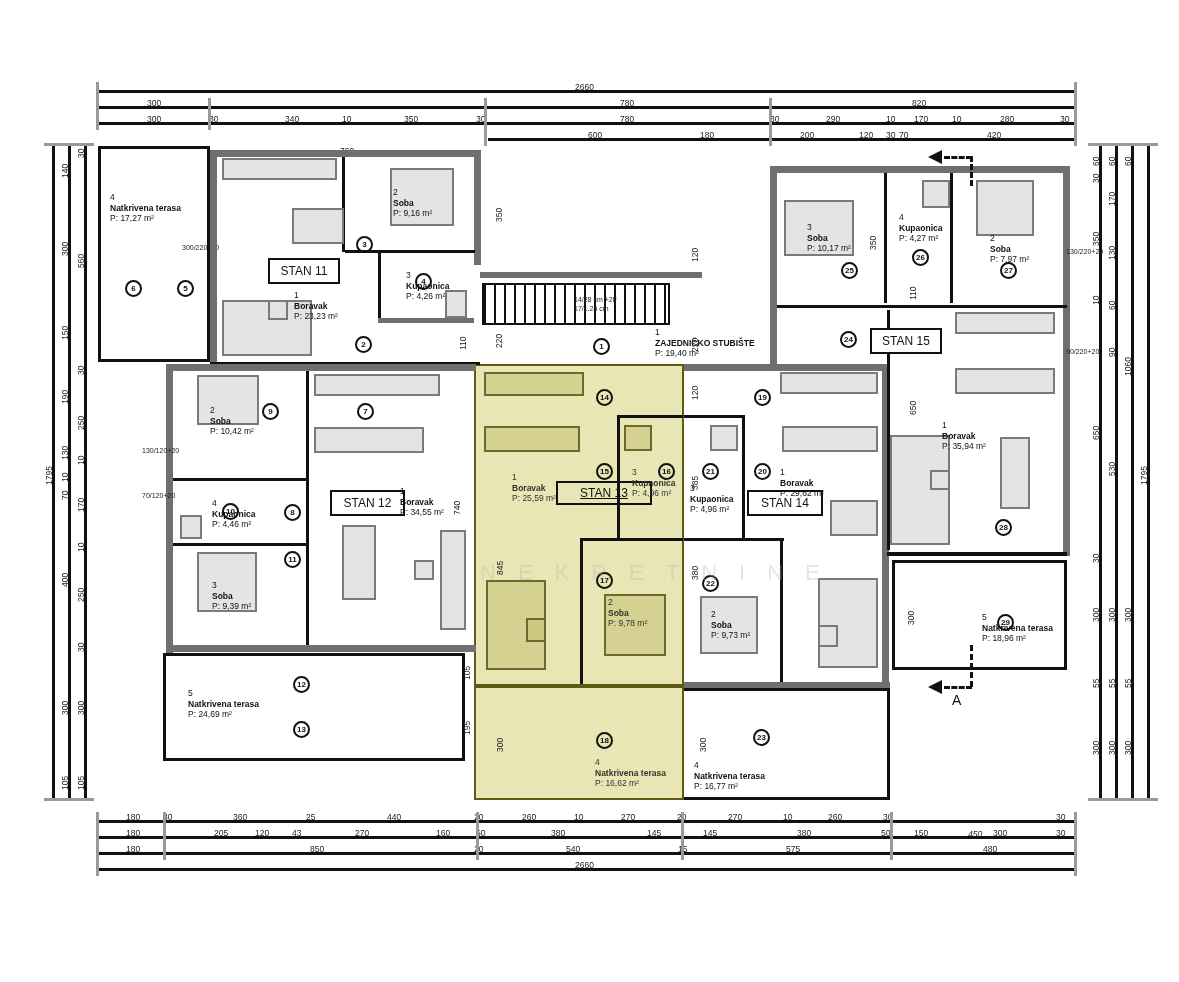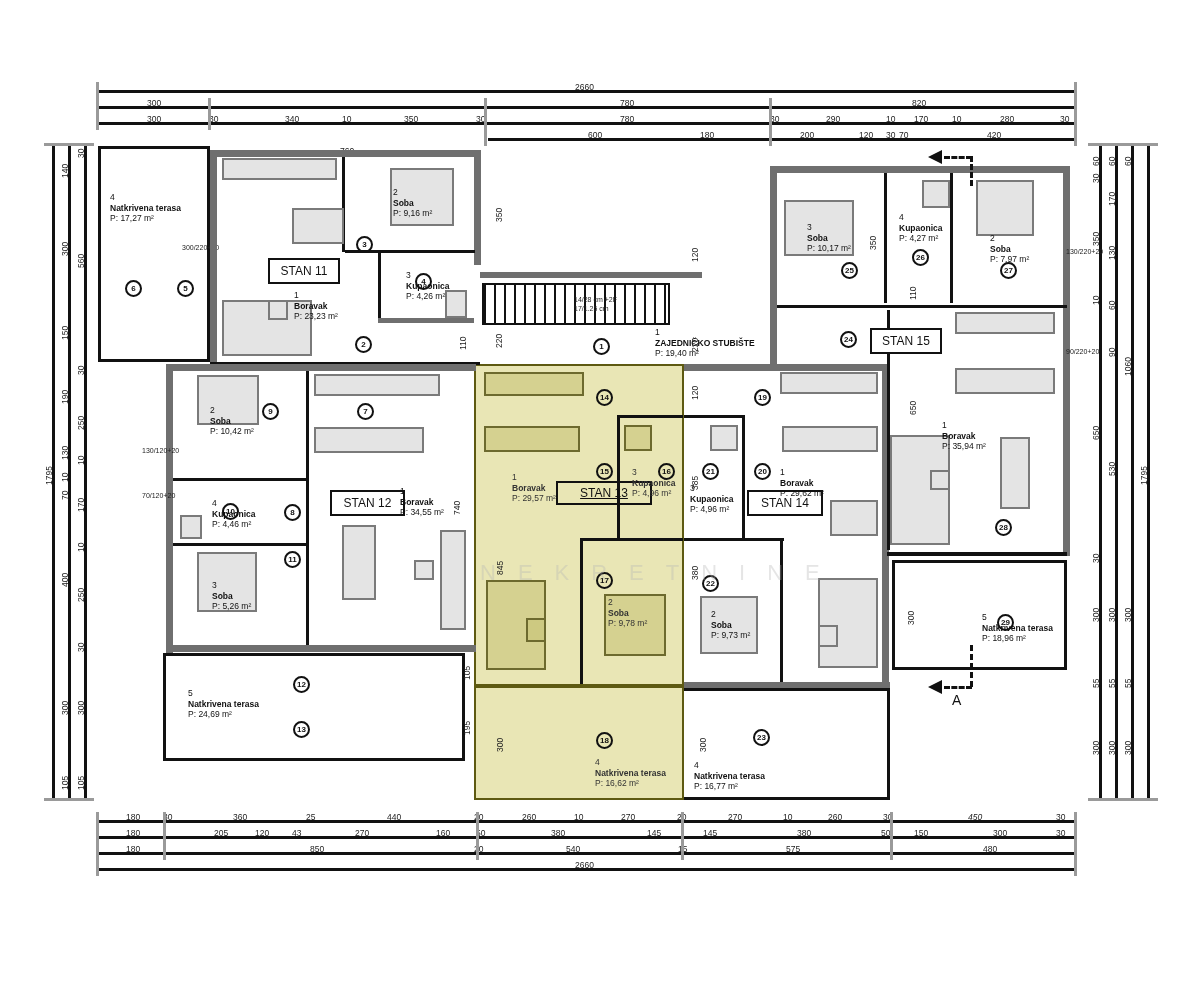--- a/index.html
+++ b/index.html
@@ -77,21 +77,21 @@
   <div class="dtext" style="left:387px;top:812px;">440</div>
   <div class="dtext" style="left:474px;top:812px;">20</div>
   <div class="dtext" style="left:522px;top:812px;">260</div>
   <div class="dtext" style="left:574px;top:812px;">10</div>
   <div class="dtext" style="left:621px;top:812px;">270</div>
   <div class="dtext" style="left:677px;top:812px;">20</div>
   <div class="dtext" style="left:728px;top:812px;">270</div>
   <div class="dtext" style="left:783px;top:812px;">10</div>
   <div class="dtext" style="left:828px;top:812px;">260</div>
   <div class="dtext" style="left:883px;top:812px;">30</div>
-  <div class="dtext" style="left:968px;top:812px;font-style:italic;">450</div>
+  <div class="dtext" style="left:968px;top:829px;font-style:italic;">450</div>
   <div class="dtext" style="left:1056px;top:812px;">30</div>
 
   <div class="dimline" style="left:98px;top:836px;width:978px;"></div>
   <div class="dtext" style="left:126px;top:828px;">180</div>
   <div class="dtext" style="left:194px;top:828px;margin-left:20px;">205</div>
   <div class="dtext" style="left:255px;top:828px;">120</div>
   <div class="dtext" style="left:292px;top:828px;">43</div>
   <div class="dtext" style="left:355px;top:828px;">270</div>
   <div class="dtext" style="left:436px;top:828px;">160</div>
   <div class="dtext" style="left:476px;top:828px;">50</div>
@@ -279,21 +279,21 @@
     <div>P: 34,55 m²</div>
   </div>
   <div class="label" style="left:210px;top:405px;">
     <div>2</div>
     <div><b>Soba</b></div>
     <div>P: 10,42 m²</div>
   </div>
   <div class="label" style="left:212px;top:580px;">
     <div>3</div>
     <div><b>Soba</b></div>
-    <div>P: 5,26 m²</div>
+    <div>P: 9,39 m²</div>
   </div>
   <div class="label" style="left:212px;top:498px;">
     <div>4</div>
     <div><b>Kupaonica</b></div>
     <div>P: 4,46 m²</div>
   </div>
   <div class="dtext" style="left:142px;top:447px;font-size:7px;">130/120+20</div>
   <div class="dtext" style="left:142px;top:492px;font-size:7px;">70/120+20</div>
   <div class="vtext" style="left:452px;top:515px;">740</div>
   <div class="num" style="left:357px;top:403px;">7</div>
@@ -322,21 +322,21 @@
   <div class="furn" style="left:484px;top:372px;width:100px;height:24px;background:rgba(200,195,120,0.6);border-color:#6d6a2e;"></div>
   <div class="furn" style="left:484px;top:426px;width:96px;height:26px;background:rgba(200,195,120,0.6);border-color:#6d6a2e;"></div>
   <div class="furn" style="left:486px;top:580px;width:60px;height:90px;background:rgba(200,195,120,0.6);border-color:#6d6a2e;"></div>
   <div class="furn" style="left:526px;top:618px;width:20px;height:24px;background:rgba(200,195,120,0.6);border-color:#6d6a2e;"></div>
   <div class="furn" style="left:604px;top:594px;width:62px;height:62px;background:rgba(200,195,120,0.6);border-color:#6d6a2e;"></div>
   <div class="furn" style="left:624px;top:425px;width:28px;height:26px;background:rgba(200,195,120,0.6);border-color:#6d6a2e;"></div>
   <div class="stan" style="left:556px;top:481px;width:96px;height:24px;background:transparent;text-decoration:underline;">STAN 13</div>
   <div class="label" style="left:512px;top:472px;color:#333;">
     <div>1</div>
     <div><b>Boravak</b></div>
-    <div>P: 29,57 m²</div>
+    <div>P: 25,59 m²</div>
   </div>
   <div class="label" style="left:608px;top:597px;color:#333;">
     <div>2</div>
     <div><b>Soba</b></div>
     <div>P: 9,78 m²</div>
   </div>
   <div class="label" style="left:632px;top:467px;color:#333;">
     <div>3</div>
     <div><b>Kupaonica</b></div>
     <div>P: 4,96 m²</div>

